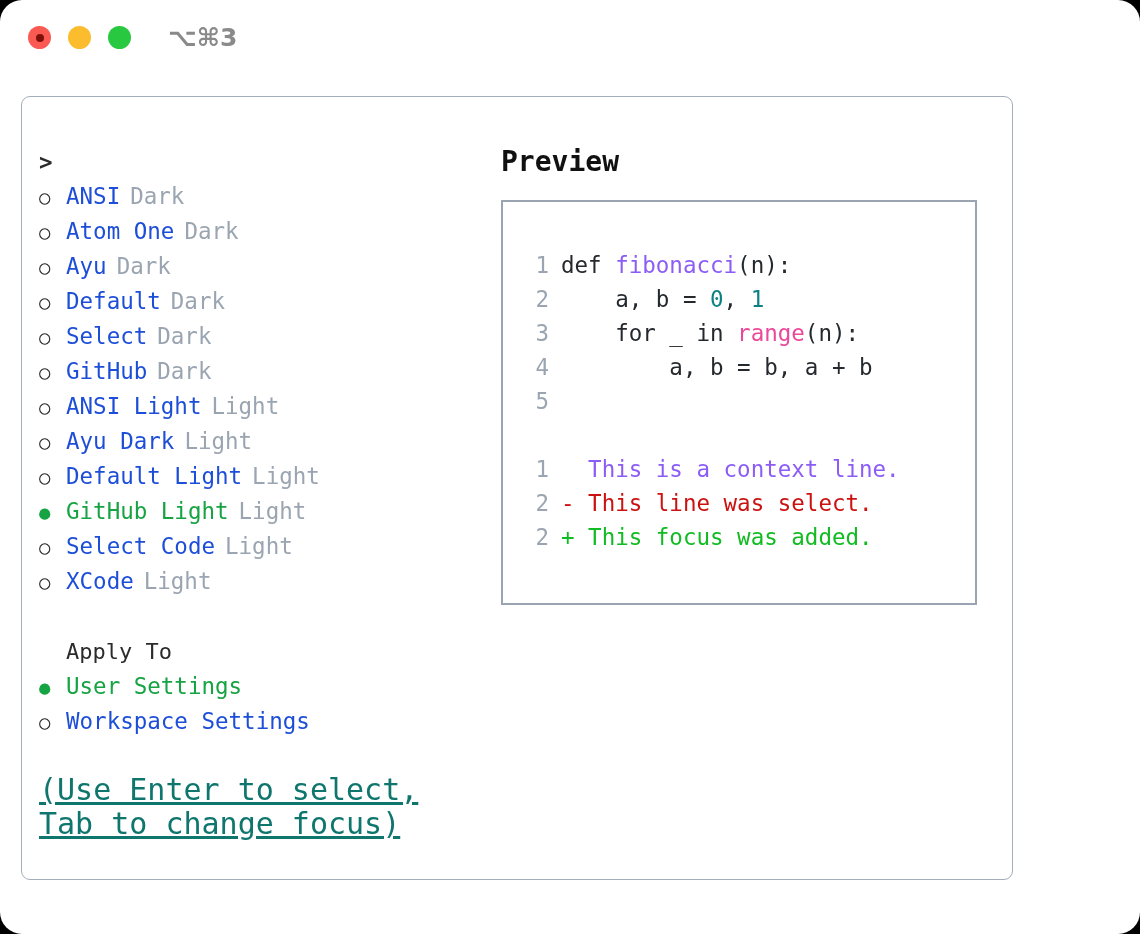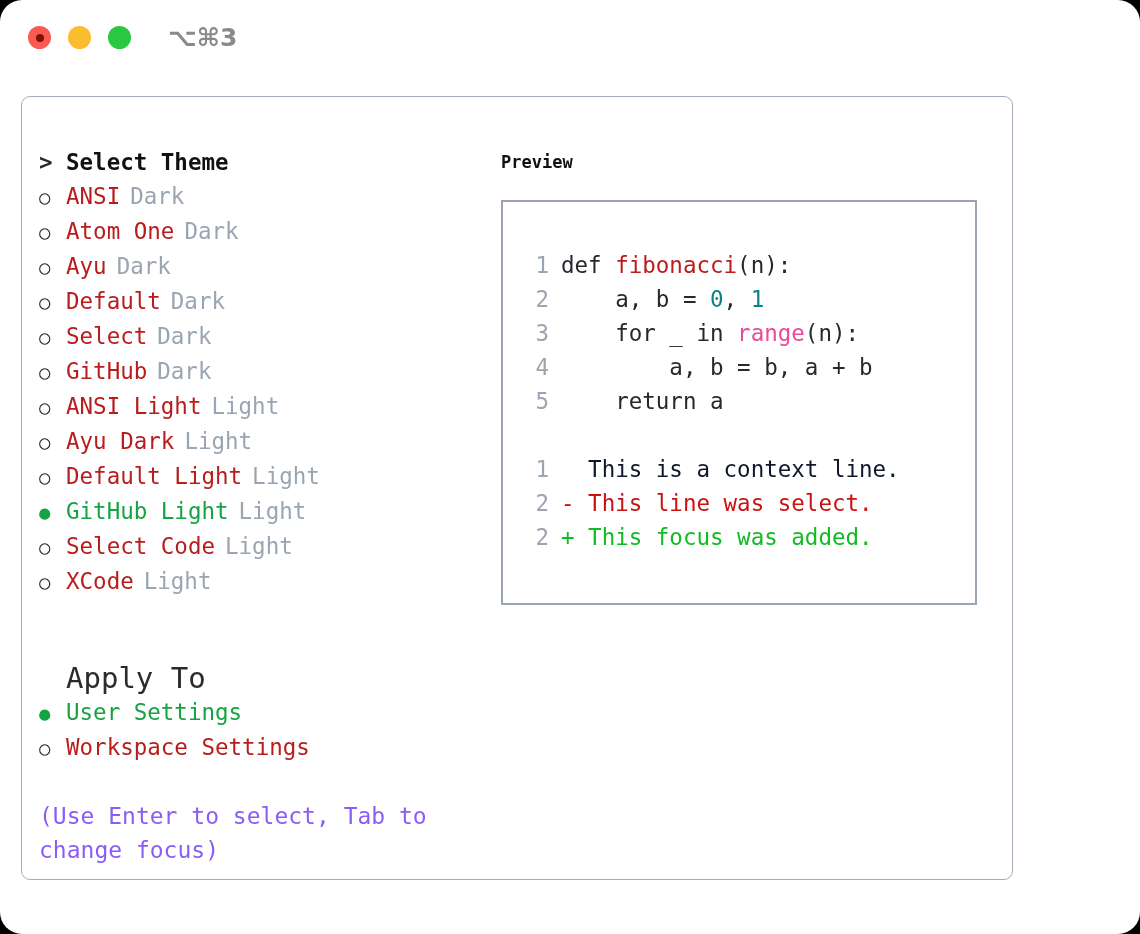--- a/index.html
+++ b/index.html
@@ -111,55 +111,55 @@
     width: 27px;
     flex: 0 0 27px;
     color: #2b2b2b;
     font-size: 19px;
   }
   .marker.caret {
     font-size: 22.5px;
     font-weight: bold;
   }
   .marker.filled { color: #16a343; }
-  .row-label { color: #b91c1c; }
+  .row-label { color: #1d4ed8; }
   .row-tag {
     color: #9aa5b1;
     padding-left: 10px;
   }
   .list-row.selected .row-label { color: #16a343; }
   .list-row.header .row-label { font-weight: bold; color: #111111; }
 
   .section-gap { height: 36px; }
   .section-heading {
-    font-size: 29px;
+    font-size: 22px;
     line-height: 34px;
     color: #2b2b2b;
     padding-left: 27px;
     white-space: pre;
-    margin-top: 26px;
   }
 
   .hint {
     margin-top: 34px;
-    font-size: 23px;
-    line-height: 34px;
-    color: #8b5cf6;
+    font-size: 30px;
+    line-height: 34px;
+    color: #0f766e;
     width: 400px;
+    text-decoration: underline;
   }
 
   
   .right-col {
     position: absolute;
     left: 479px;
     top: 48px;
     width: 490px;
   }
   .preview-title {
-    font-size: 17px;
+    font-size: 28px;
     line-height: 34px;
     font-weight: bold;
     color: #111111;
   }
   .preview-box {
     margin-top: 21px;
     width: 476px;
     height: 405px;
     border: 2px solid #9aa5b1;
     box-sizing: border-box;
@@ -175,26 +175,26 @@
   }
   .gutter {
     flex: 0 0 46px;
     text-align: right;
     padding-right: 12px;
     color: #9aa5b1;
   }
   .code-text { color: #24292e; }
   .blank-line { height: 34px; }
 
-  .tok-fn   { color: #b91c1c; }
+  .tok-fn   { color: #8b5cf6; }
   .tok-num  { color: #0b8183; }
   .tok-call { color: #ec4899; }
   .tok-plain{ color: #24292e; }
 
-  .diff-ctx { color: #0f172a; }
+  .diff-ctx { color: #8b5cf6; }
   .diff-del { color: #cc1111; }
   .diff-add { color: #11bb22; }
 </style>
 </head>
 <body>
 
 <div class="window">
 
   <div class="titlebar">
     <div class="lights">
@@ -205,21 +205,20 @@
     <div class="shortcut">⌥⌘3</div>
   </div>
 
   <div class="panel">
     <div class="columns">
 
       <div class="left-col">
 
         <div class="list-row header">
           <span class="marker caret">&gt;</span>
-          <span class="row-label">Select Theme</span>
         </div>
 
         <div id="theme-list">
             <div class="list-row"><span class="marker">○</span><span class="row-label">ANSI</span><span class="row-tag">Dark</span></div>
             <div class="list-row"><span class="marker">○</span><span class="row-label">Atom One</span><span class="row-tag">Dark</span></div>
             <div class="list-row"><span class="marker">○</span><span class="row-label">Ayu</span><span class="row-tag">Dark</span></div>
             <div class="list-row"><span class="marker">○</span><span class="row-label">Default</span><span class="row-tag">Dark</span></div>
             <div class="list-row"><span class="marker">○</span><span class="row-label">Select</span><span class="row-tag">Dark</span></div>
             <div class="list-row"><span class="marker">○</span><span class="row-label">GitHub</span><span class="row-tag">Dark</span></div>
             <div class="list-row"><span class="marker">○</span><span class="row-label">ANSI Light</span><span class="row-tag">Light</span></div>
@@ -244,21 +243,21 @@
 
       <div class="right-col">
         <div class="preview-title">Preview</div>
 
         <div class="preview-box">
           <div id="code-block">
               <div class="code-line"><span class="gutter">1</span><span class="code-text"><span class="tok-plain">def </span><span class="tok-fn">fibonacci</span><span class="tok-plain">(n):</span></span></div>
               <div class="code-line"><span class="gutter">2</span><span class="code-text"><span class="tok-plain">    a, b = </span><span class="tok-num">0</span><span class="tok-plain">, </span><span class="tok-num">1</span></span></div>
               <div class="code-line"><span class="gutter">3</span><span class="code-text"><span class="tok-plain">    for _ in </span><span class="tok-call">range</span><span class="tok-plain">(n):</span></span></div>
               <div class="code-line"><span class="gutter">4</span><span class="code-text"><span class="tok-plain">        a, b = b, a + b</span></span></div>
-              <div class="code-line"><span class="gutter">5</span><span class="code-text"><span class="tok-plain">    return a</span></span></div>
+              <div class="code-line"><span class="gutter">5</span></div>
             </div>
           <div class="blank-line"></div>
           <div id="diff-block">
               <div class="code-line"><span class="gutter">1</span><span class="diff-ctx"> </span><span class="diff-ctx"> This is a context line.</span></div>
               <div class="code-line"><span class="gutter">2</span><span class="diff-del">-</span><span class="diff-del"> This line was select.</span></div>
               <div class="code-line"><span class="gutter">2</span><span class="diff-add">+</span><span class="diff-add"> This focus was added.</span></div>
             </div>
         </div>
       </div>
 

